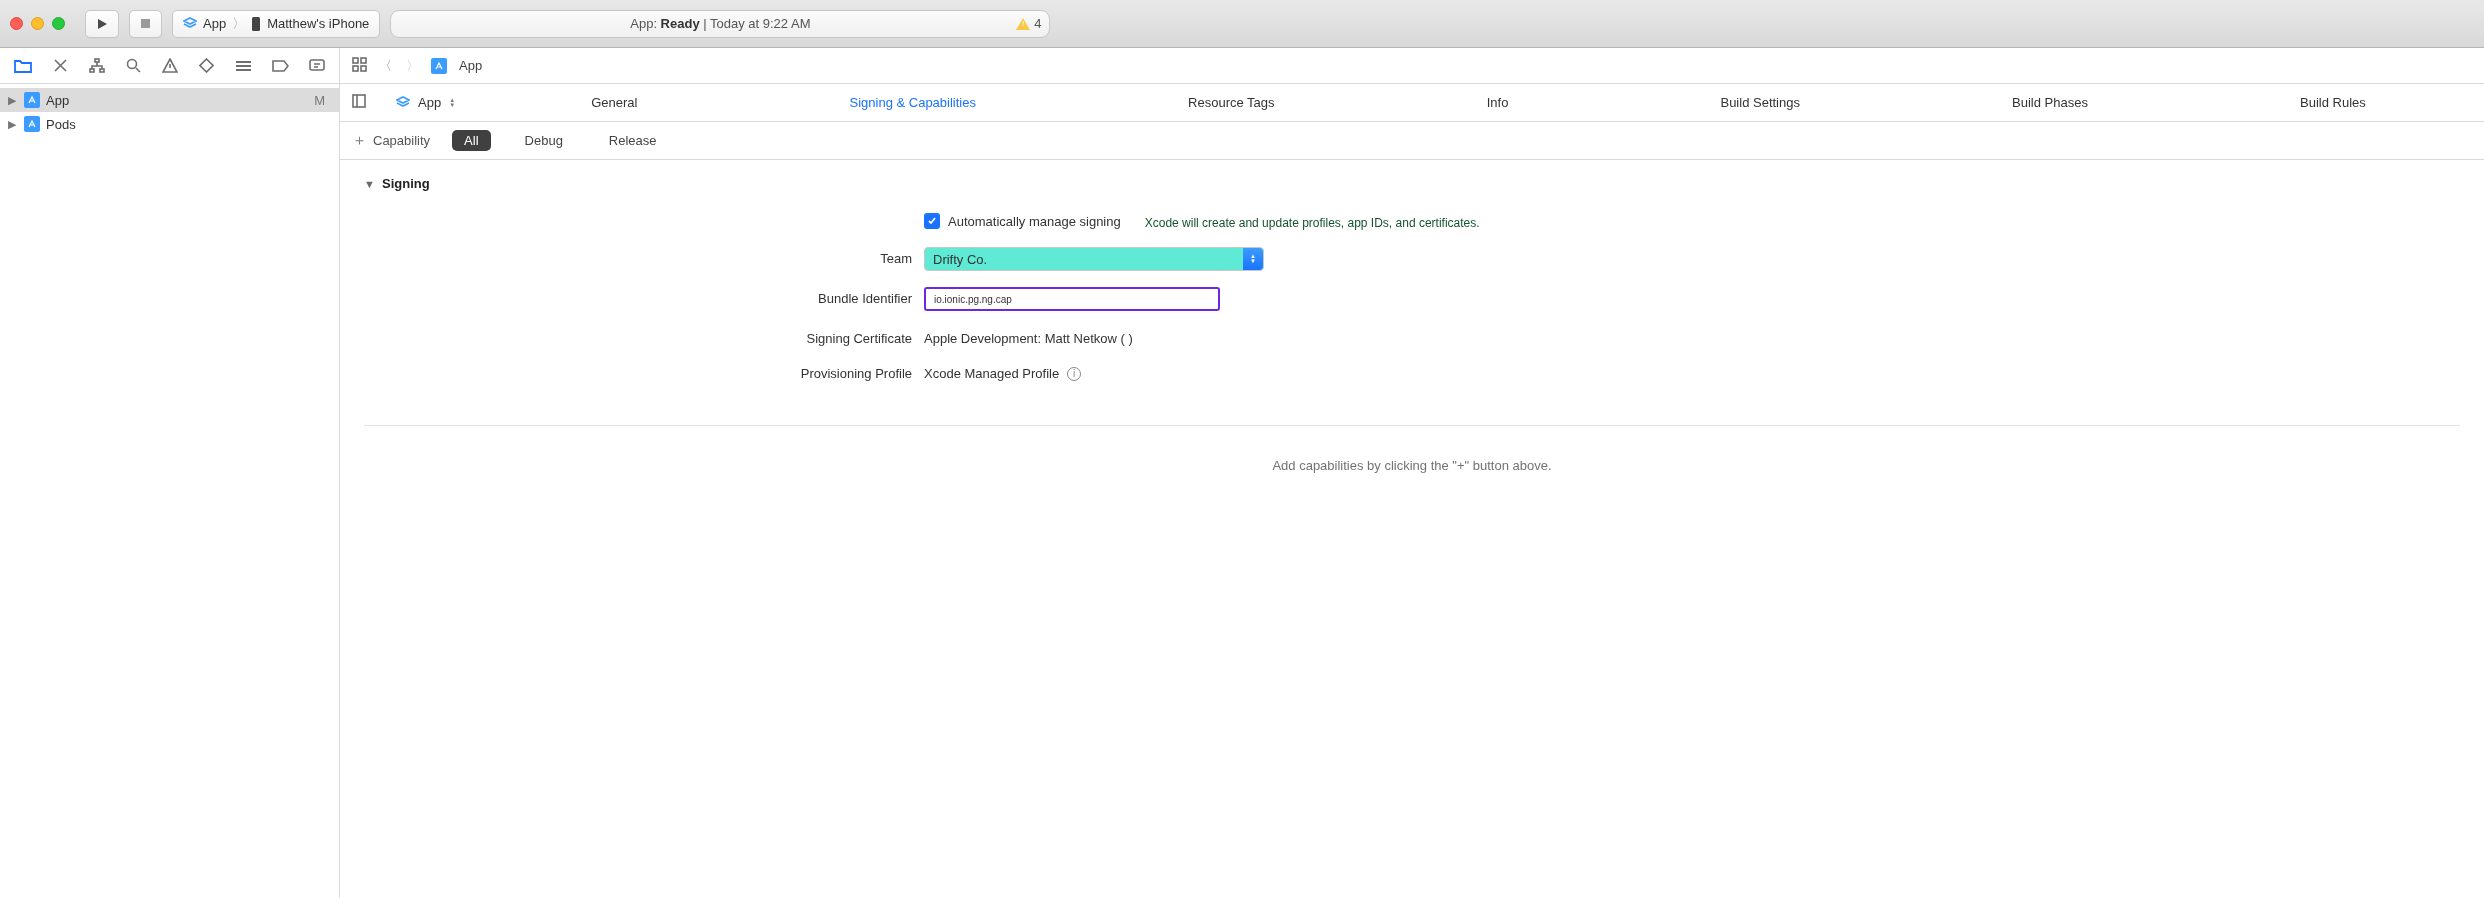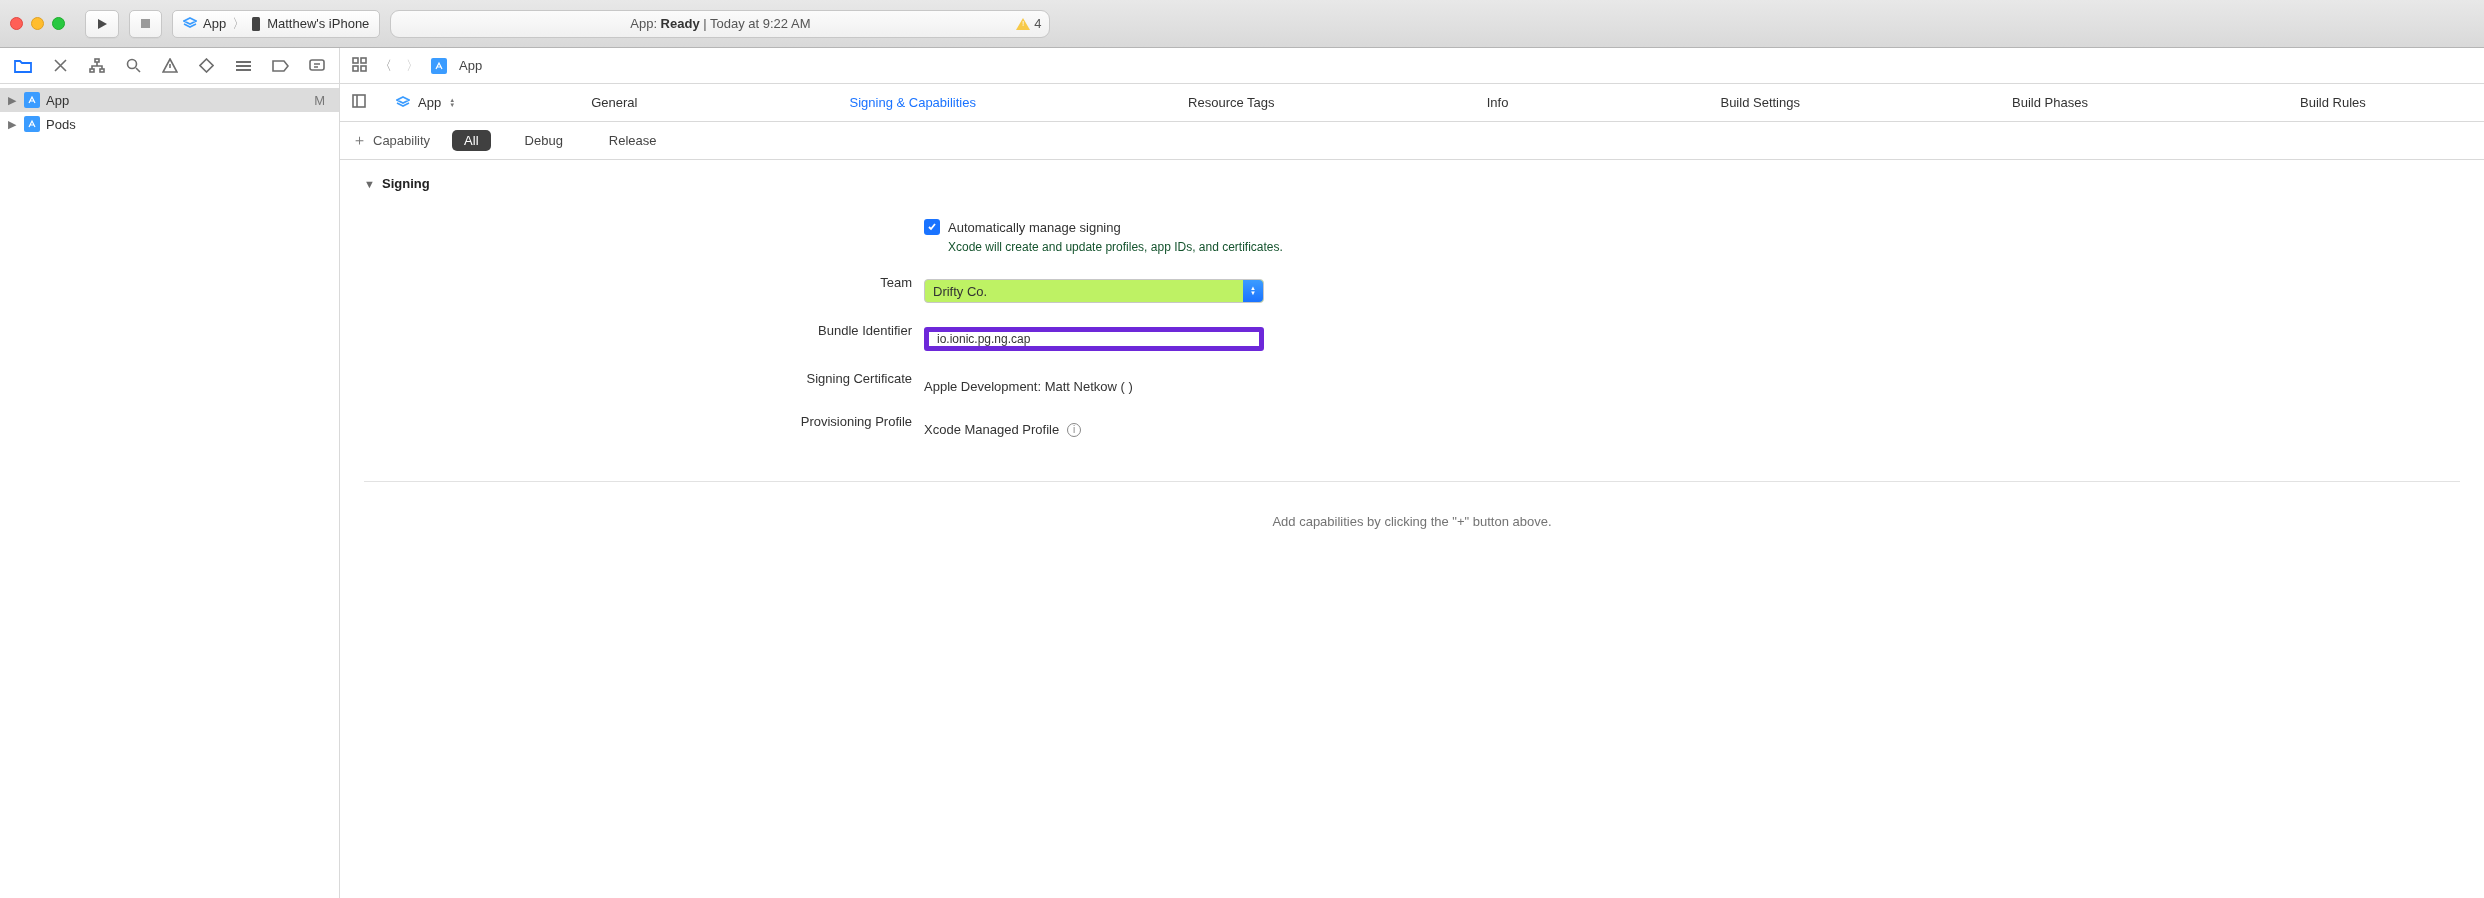--- a/index.html
+++ b/index.html
@@ -138,44 +138,44 @@
 
   .section {
     padding:16px 24px 12px 24px;
   }
   .section-title { display:flex; align-items:center; gap:8px; font-weight:600; font-size:13px; color:#222;}
   .section-title .disclosure {color:#6a6a6a;}
 
   .form-area { padding:20px 0 0 0; max-width:1100px; margin:0 0 0 360px;}
   .form-row { display:flex; align-items:flex-start; margin-bottom:16px; }
   .form-label { width:200px; text-align:right; padding-right:12px; color:#333; font-size:13px; padding-top:4px;}
-  .form-field { flex:1; display:flex; flex-direction:column;margin-top:8px; }
+  .form-field { flex:1; display:flex; flex-direction:row; }
   .checkbox-row { display:flex; align-items:center; gap:8px;}
   .check {
     width:16px; height:16px; border-radius:3px; background:#1a73ff;
     display:flex; align-items:center; justify-content:center; color:#fff;
     font-size:11px;
   }
   .helper { color:#14532d; font-size:12px; margin-top:4px; margin-left:24px; max-width:340px; line-height:1.35;}
   .select {
     height:24px; width:340px;
-    border:1px solid #c7c7c7; border-radius:4px; background:#bef264;
+    border:1px solid #c7c7c7; border-radius:4px; background:#5eead4;
     display:flex; align-items:center; padding:0 8px; position:relative;
     font-size:13px;
   }
   .sel-button {
     position:absolute; right:0; top:0; bottom:0; width:20px;
     background:linear-gradient(#3b9cff,#1a73ff);
     border-top-right-radius:4px; border-bottom-right-radius:4px;
     display:flex;align-items:center;justify-content:center;color:#fff;
   }
   .textfield {
-    height:24px; width:340px;
-    border:5px solid #6d28d9; border-radius:3px; background:#fff;
-    padding:0 8px; font-size:12px; color:#333;
+    height:24px; width:296px;
+    border:2px solid #6d28d9; border-radius:3px; background:#fff;
+    padding:0 8px; font-size:10px; color:#333;
     font-family:inherit;
   }
   .value { font-size:13px; color:#333; padding-top:4px; display:flex; align-items:center; gap:8px;}
   .info-circle {
     width:14px;height:14px;border:1px solid #888;border-radius:50%;
     display:inline-flex;align-items:center;justify-content:center;
     font-size:10px;color:#888;
   }
   .placeholder-text { text-align:center; color:#737373; font-size:13px; margin-top:32px;}
   .divider { border:none; border-top:1px solid #e2e2e2; margin:18px 24px 0;}

